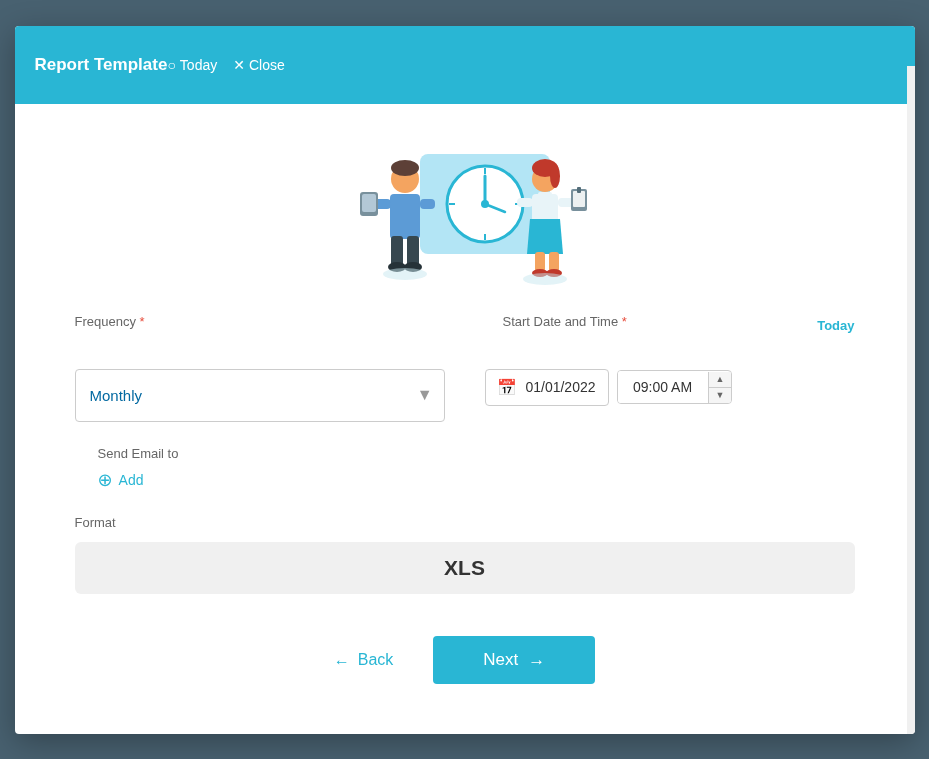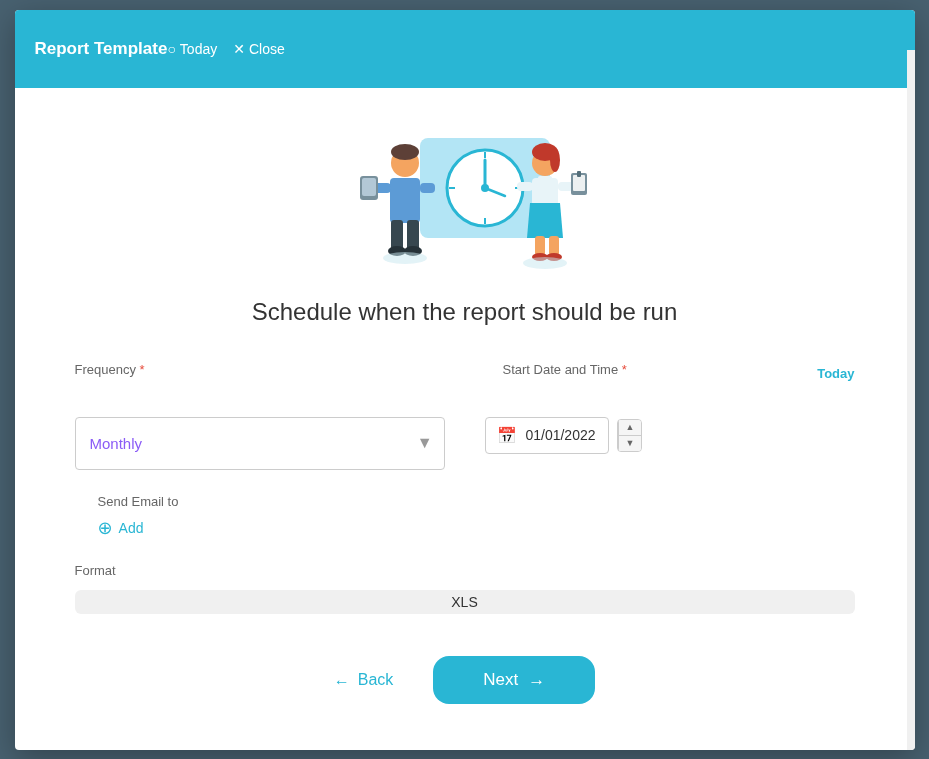--- a/index.html
+++ b/index.html
@@ -117,21 +117,21 @@
       position: relative;
       width: 100%;
     }
 
     .select-field {
       width: 100%;
       padding: 17px 14px;
       border: 1px solid #ccc;
       border-radius: 4px;
       font-size: 15px;
-      color: #8b5cf6;
+      color: #0369a1;
       appearance: none;
       background: #fff;
       cursor: pointer;
     }
 
     .select-arrow {
       position: absolute;
       right: 12px;
       top: 50%;
       transform: translateY(-50%);
@@ -262,26 +262,26 @@
       margin-bottom: 12px;
     }
 
     .format-buttons {
       display: flex;
       gap: 16px;
     }
 
     .format-btn {
       flex: 1;
-      padding: 4px 20px;
+      padding: 14px 20px;
       border-radius: 6px;
-      font-size: 14px;
-      cursor: pointer;
-      border: none;
-      font-weight: 400;
+      font-size: 21px;
+      cursor: pointer;
+      border: none;
+      font-weight: 700;
     }
 
     .format-btn.xls {
       background: #f0f0f0;
       color: #333;
     }
 
     .format-btn.pdf {
       background: #d8f0f8;
       color: #333;
@@ -306,21 +306,21 @@
       cursor: pointer;
     }
 
     .next-btn {
       display: flex;
       align-items: center;
       gap: 10px;
       background: #29b6d4;
       color: #fff;
       border: none;
-      border-radius: 16px;
+      border-radius: 4px;
       padding: 14px 50px;
       font-size: 17px;
       cursor: pointer;
       font-weight: 500;
     }
 
     .scrollbar-placeholder {
       position: absolute;
       right: 0;
       top: 40px;
@@ -411,21 +411,20 @@
         <rect x="210" y="128" width="10" height="20" rx="3" fill="#f4a460"></rect>
         <rect x="224" y="128" width="10" height="20" rx="3" fill="#f4a460"></rect>
 
         <ellipse cx="215" cy="149" rx="8" ry="4" fill="#c0392b"></ellipse>
         <ellipse cx="229" cy="149" rx="8" ry="4" fill="#c0392b"></ellipse>
 
         <ellipse cx="220" cy="155" rx="22" ry="6" fill="#c8e8f0" opacity="0.5"></ellipse>
       </svg>
     </div>
 
-    <h2 class="page-heading">Schedule when the report should be run</h2>
 
     <div class="form-row">
 
       <div class="form-group">
         <label class="form-label">
           <span>Frequency</span>
           <span class="required">*</span>
         </label>
         <div class="select-wrapper">
           <select class="select-field">
@@ -445,20 +444,21 @@
             <span class="required">*</span>
           </label>
           <span class="today-link">Today</span>
         </div>
         <div class="date-time-group">
           <div class="date-field">
             <span class="date-icon">📅</span>
             <span>01/01/2022</span>
           </div>
           <div class="time-field-wrapper">
+            <input class="time-input" type="text" value="09:00 AM" style="">
             <div class="time-spinners">
               <button class="spinner-btn">▲</button>
               <button class="spinner-btn">▼</button>
             </div>
           </div>
         </div>
       </div>
     </div>
 
     <div class="send-email-section">

